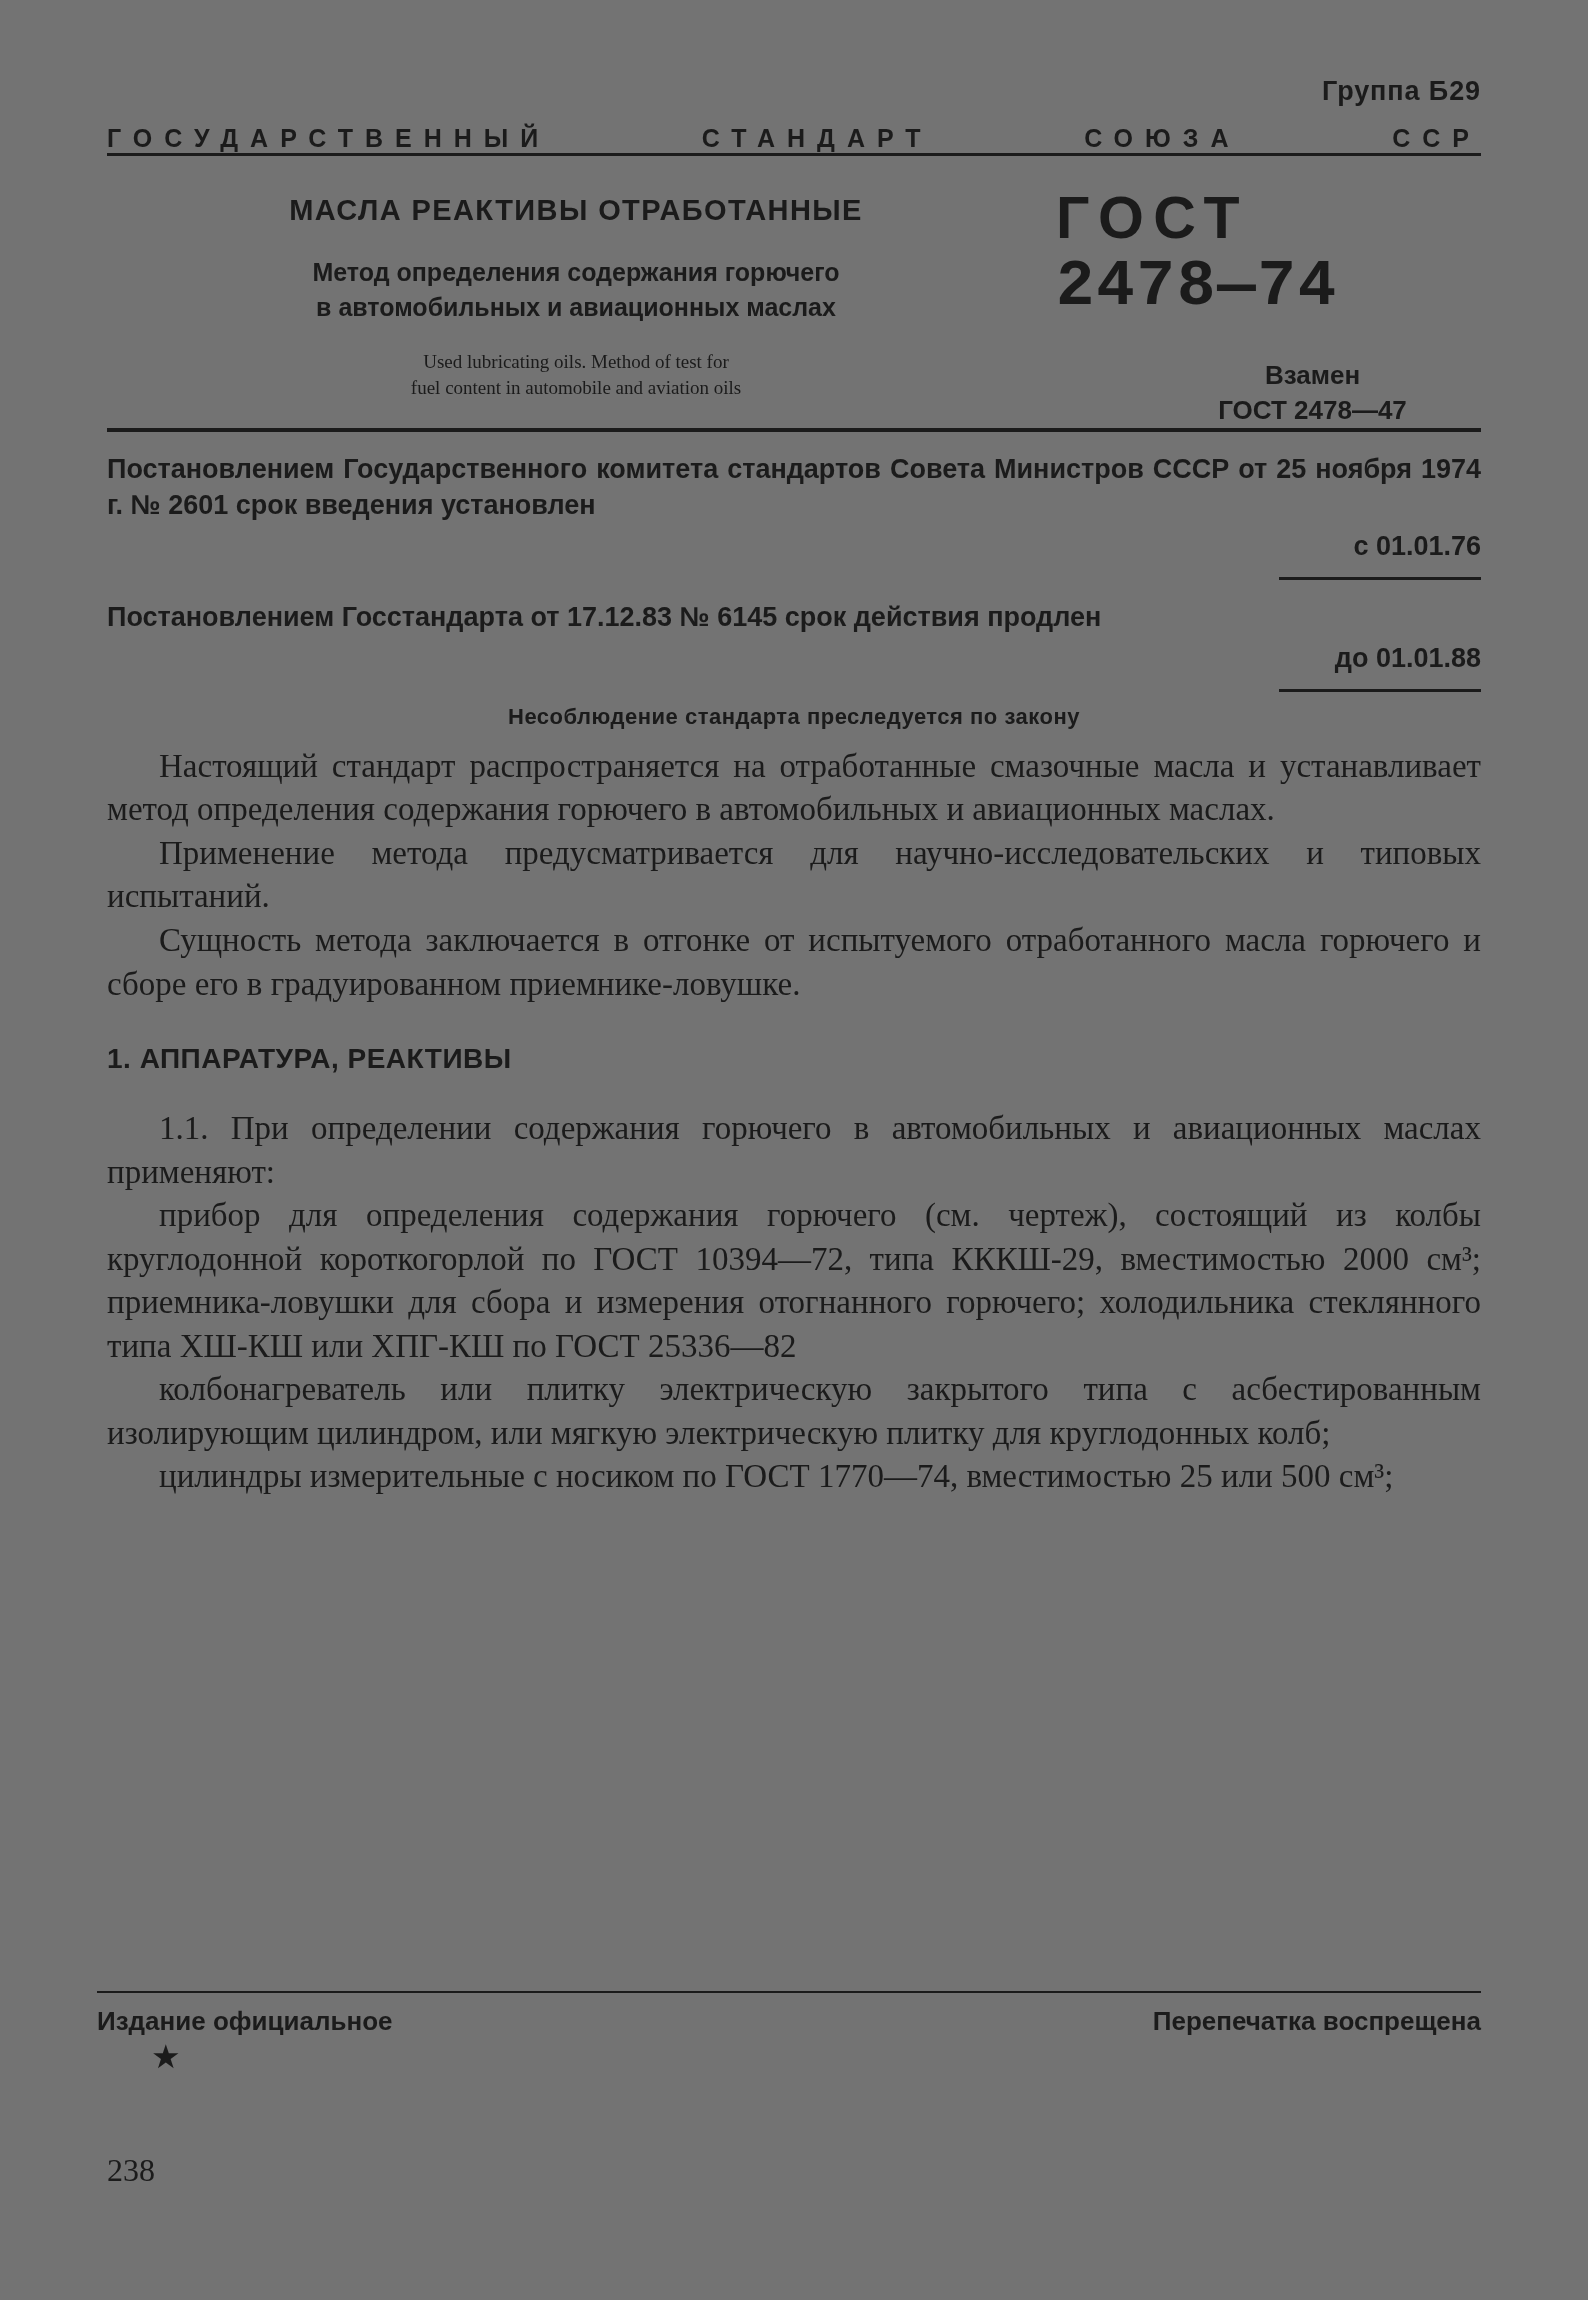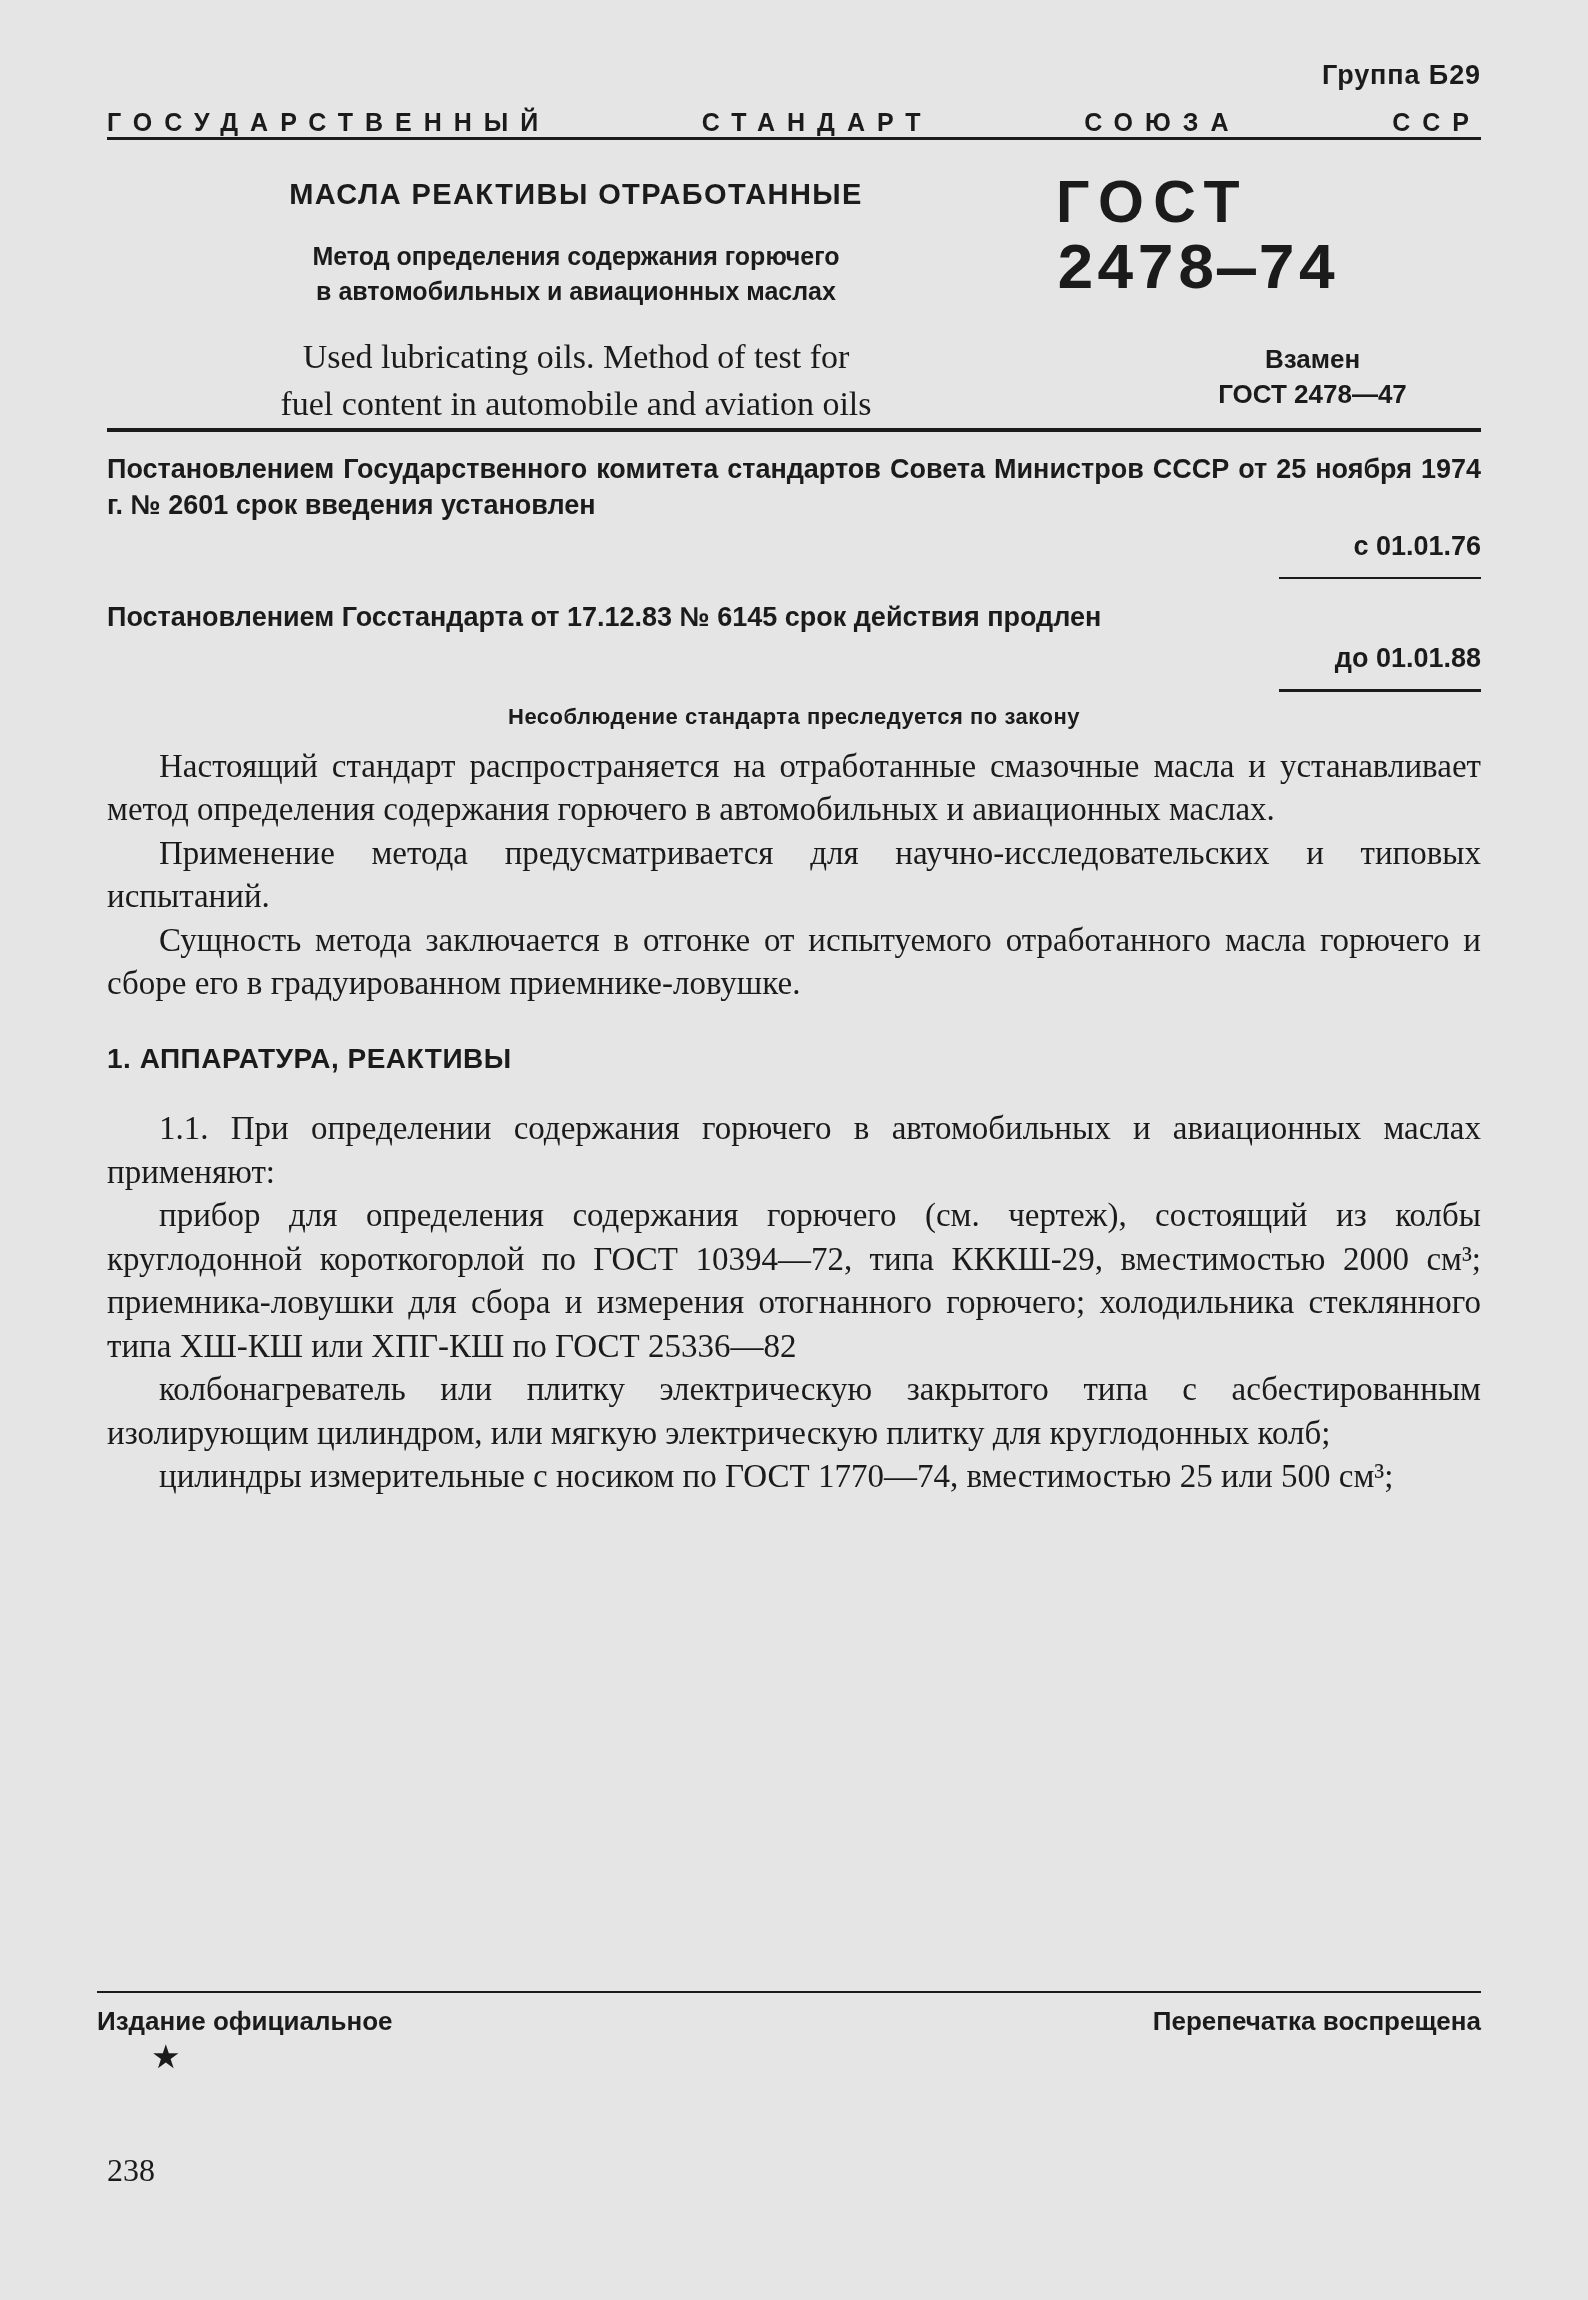--- a/index.html
+++ b/index.html
@@ -8,22 +8,22 @@
     width: 1589px;
     height: 2300px;
     font-family: "Liberation Serif", serif;
     color: #1b1b1b;
     position: relative;
   }
   .page {
     position: relative;
     width: 1589px;
     height: 2300px;
-    padding: 60px 108px 0 107px;
-    background: #e5e5e5;
+    padding: 76px 108px 0 107px;
+    background: #737373;
     overflow: hidden;
   }
 
   .group-label {
     font-family: "Liberation Sans", sans-serif;
     font-weight: bold;
     font-size: 27px;
     text-align: right;
     letter-spacing: 0.9px;
     margin-bottom: 16.7px;
@@ -54,21 +54,21 @@
     letter-spacing: 1.4px;
     margin-bottom: 28px;
   }
   .subtitle-ru {
     font-family: "Liberation Sans", sans-serif;
     font-weight: bold;
     font-size: 25px;
     line-height: 1.4;
   }
   .title-en {
-    font-size: 34px;
+    font-size: 19px;
     line-height: 1.4;
     margin-top: 24px;
   }
   .tg-right { padding-left: 11px; }
   .gost-label {
     font-family: "Liberation Sans", sans-serif;
     font-weight: bold;
     font-size: 59px;
     letter-spacing: 9.3px;
     line-height: 1.1;

